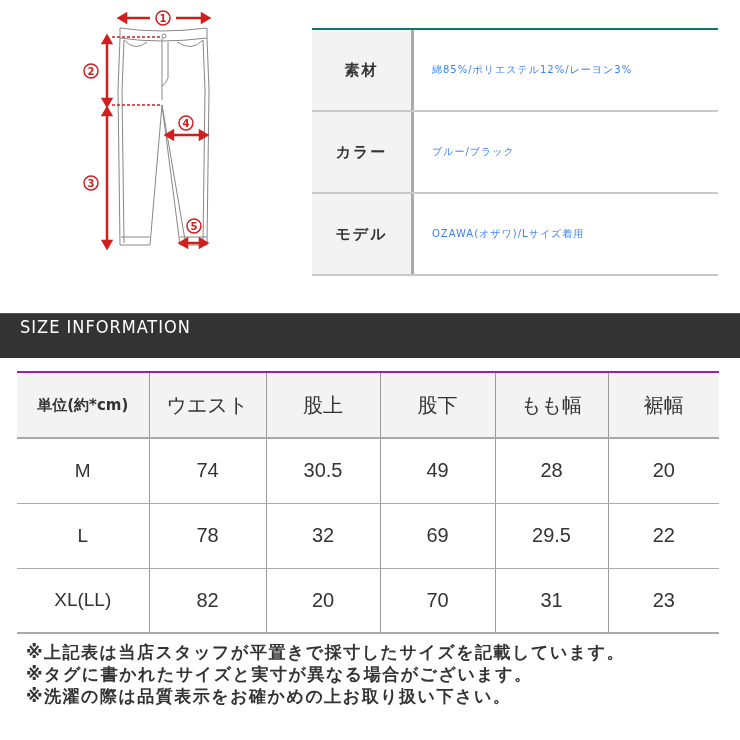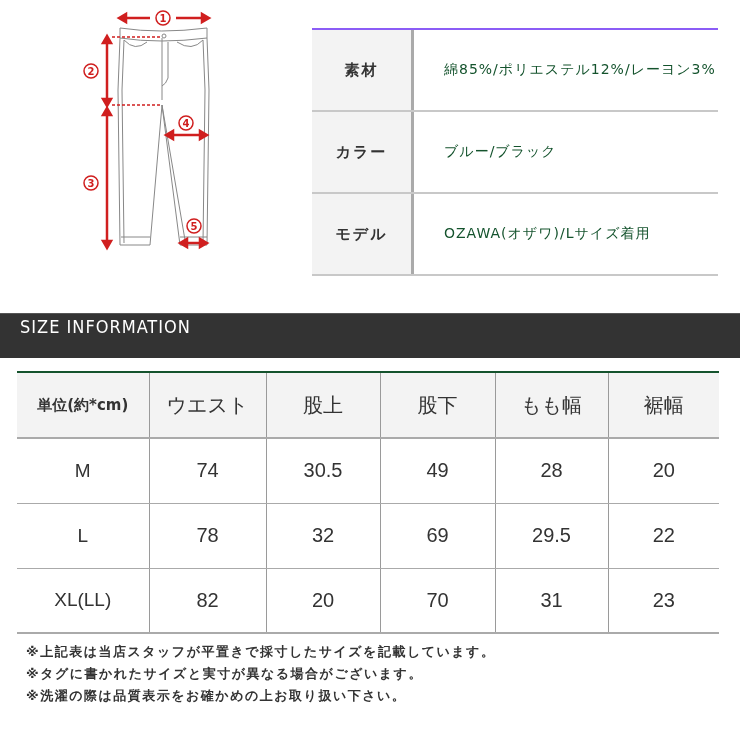--- a/index.html
+++ b/index.html
@@ -9,45 +9,45 @@
   
   .diagram { position: absolute; left: 0; top: 0; width: 300px; height: 310px; }
   .diagram svg { position: absolute; left: 0; top: 0; }
   .legend { position: absolute; left: 37px; top: 261px; width: 260px; font-size: 13px; line-height: 24px; font-weight: bold; }
   .legend .item { display: inline-block; margin-right: 6px; white-space: nowrap; }
   .legend .num { display: inline-block; width: 13px; height: 13px; border: 1px solid #888; border-radius: 50%;
                  font-size: 9px; line-height: 11px; text-align: center; color: #666; font-weight: normal; vertical-align: 1px; margin-right: 1px; }
   .legend .lbl { color: #d01f1f; }
 
   
-  .info { position: absolute; left: 312px; top: 28px; width: 406px; border-top: 2px solid #8b5cf6; }
+  .info { position: absolute; left: 312px; top: 28px; width: 406px; border-top: 2px solid #0f766e; }
   .info .row { display: flex; height: 82px; border-bottom: 2px solid #c8c8c8; }
   .info .key { width: 102px; background: #f3f3f3; border-right: 3px solid #aaa; display: flex; align-items: center; justify-content: center;
                font-weight: bold; font-size: 15px; letter-spacing: 2px; color: #333; }
-  .info .val { flex: 1; display: flex; align-items: center; padding-left: 30px; font-size: 14px; letter-spacing: 1px; color: #14532d; white-space: nowrap; }
+  .info .val { flex: 1; display: flex; align-items: center; padding-left: 18px; font-size: 10px; letter-spacing: 1px; color: #3b82f6; white-space: nowrap; }
 
   
   .band { position: absolute; left: 0; top: 313px; width: 740px; height: 45px; background: #333333; border-top: 1px solid #555; }
   .band span { position: absolute; left: 20px; top: 2px; color: #fff; font-family: "DejaVu Sans Condensed", "DejaVu Sans", sans-serif;
                font-size: 18px; letter-spacing: 1px; }
 
   
   .size { position: absolute; left: 17px; top: 371px; width: 702px; border-collapse: collapse; table-layout: fixed; }
   .size th, .size td { text-align: center; color: #333; border-left: 1px solid #9a9a9a; border-right: 1px solid #9a9a9a; }
-  .size tr:first-child th { border-top: 2px solid #14532d; margin-top: 23px; }
+  .size tr:first-child th { border-top: 2px solid #a21caf; margin-top: 23px; }
   .size th { background: #f3f3f3; height: 66px; font-size: 20px; font-weight: normal; border-bottom: 2px solid #aaa; }
   .size th.unit { font-size: 15px; font-weight: bold; }
   .size td { height: 65px; font-size: 20px; border-bottom: 1px solid #aaa; font-family: "Liberation Sans", sans-serif; }
   .size tr:last-child td { border-bottom: 2px solid #aaa; }
   .size th:first-child, .size td:first-child { border-left: none; }
   .size th:last-child, .size td:last-child { border-right: none; }
   .size td.sz { font-size: 19px; }
 
   
-  .notes { position: absolute; left: 26px; top: 641px; font-size: 13px; line-height: 22px; letter-spacing: 1.5px; font-weight: bold; color: #333; }
+  .notes { position: absolute; left: 26px; top: 641px; font-size: 17px; line-height: 22px; letter-spacing: 1.5px; font-weight: bold; color: #333; }
   .notes div { white-space: nowrap; }
 </style>
 </head>
 <body>
 
 <div class="diagram">
   <svg width="300" height="260" viewBox="0 0 300 260">
     <g fill="none" stroke="#888" stroke-width="1">
 
       <path d="M120 28 Q160 34 207 28 L207 38 Q160 44 120 38 Z" fill="#fff"></path>

